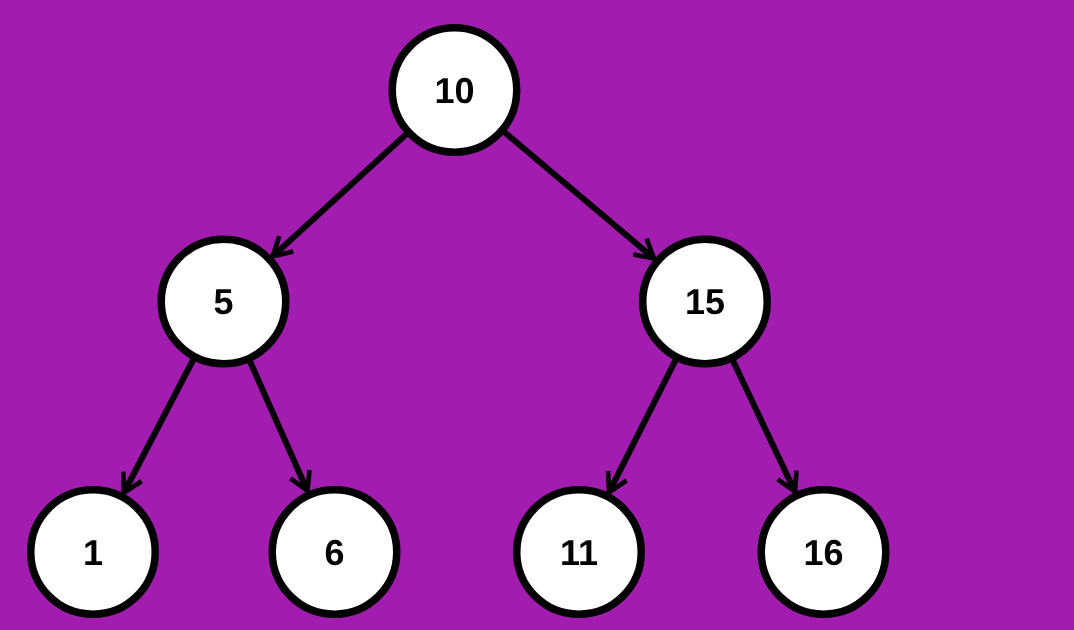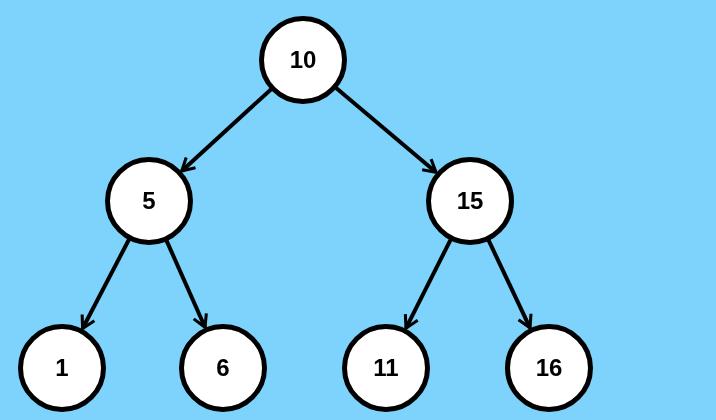--- a/index.html
+++ b/index.html
@@ -33,21 +33,21 @@
   .node-label {
     font-family: "Liberation Sans", sans-serif;
     font-size: 24px;
     font-weight: bold;
     text-anchor: middle;
   }
 </style>
 </head>
 <body>
 
-<div class="canvas" style="background: #7dd3fc;">
+<div class="canvas" style="background: #a21caf;">
   <svg id="tree-svg" width="716" height="420" viewBox="0 0 716 420" role="img">
     <defs>
       <marker id="arrowhead" viewBox="0 0 12 12" refX="10.5" refY="6" markerWidth="4.6" markerHeight="4.6" orient="auto" markerUnits="strokeWidth">
         <path id="arrowhead-path" d="M2.5,1.5 L10.5,6 L2.5,10.5" fill="none" stroke-width="2" stroke="#000000"></path>
       </marker>
     </defs>
     <g id="edges-layer">
         <line x1="273.9" y1="86.7" x2="181.8" y2="170.9" class="edge" stroke="#000000" marker-end="url(#arrowhead)"></line>
         <line x1="333.2" y1="85.5" x2="436.0" y2="172.3" class="edge" stroke="#000000" marker-end="url(#arrowhead)"></line>
         <line x1="130.8" y1="236.0" x2="82.6" y2="328.5" class="edge" stroke="#000000" marker-end="url(#arrowhead)"></line>

